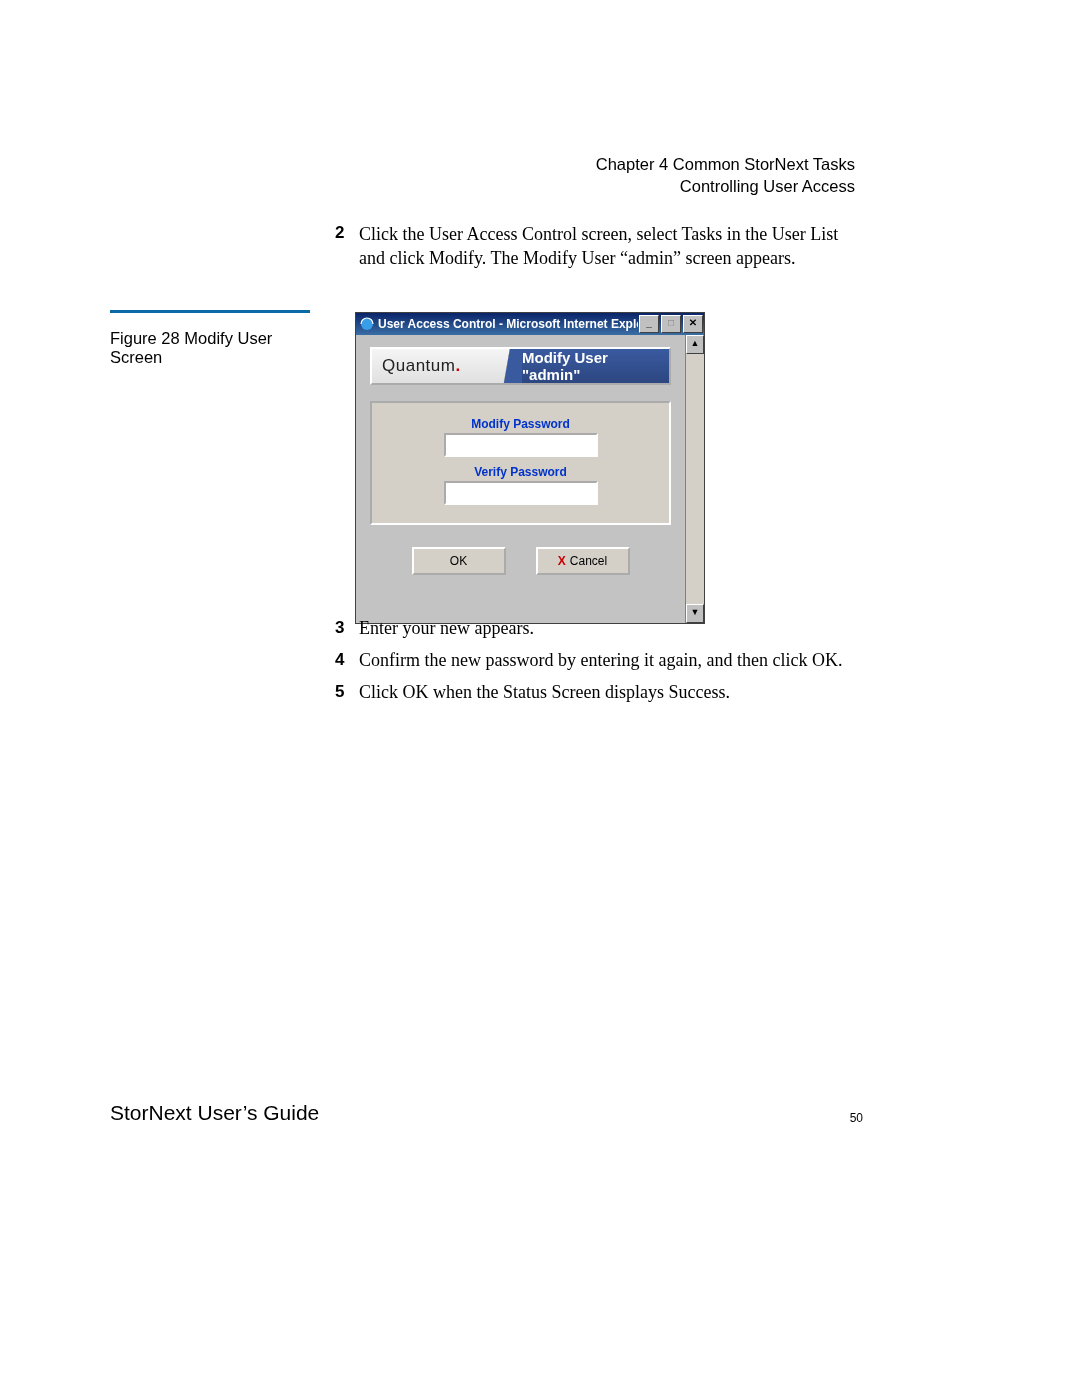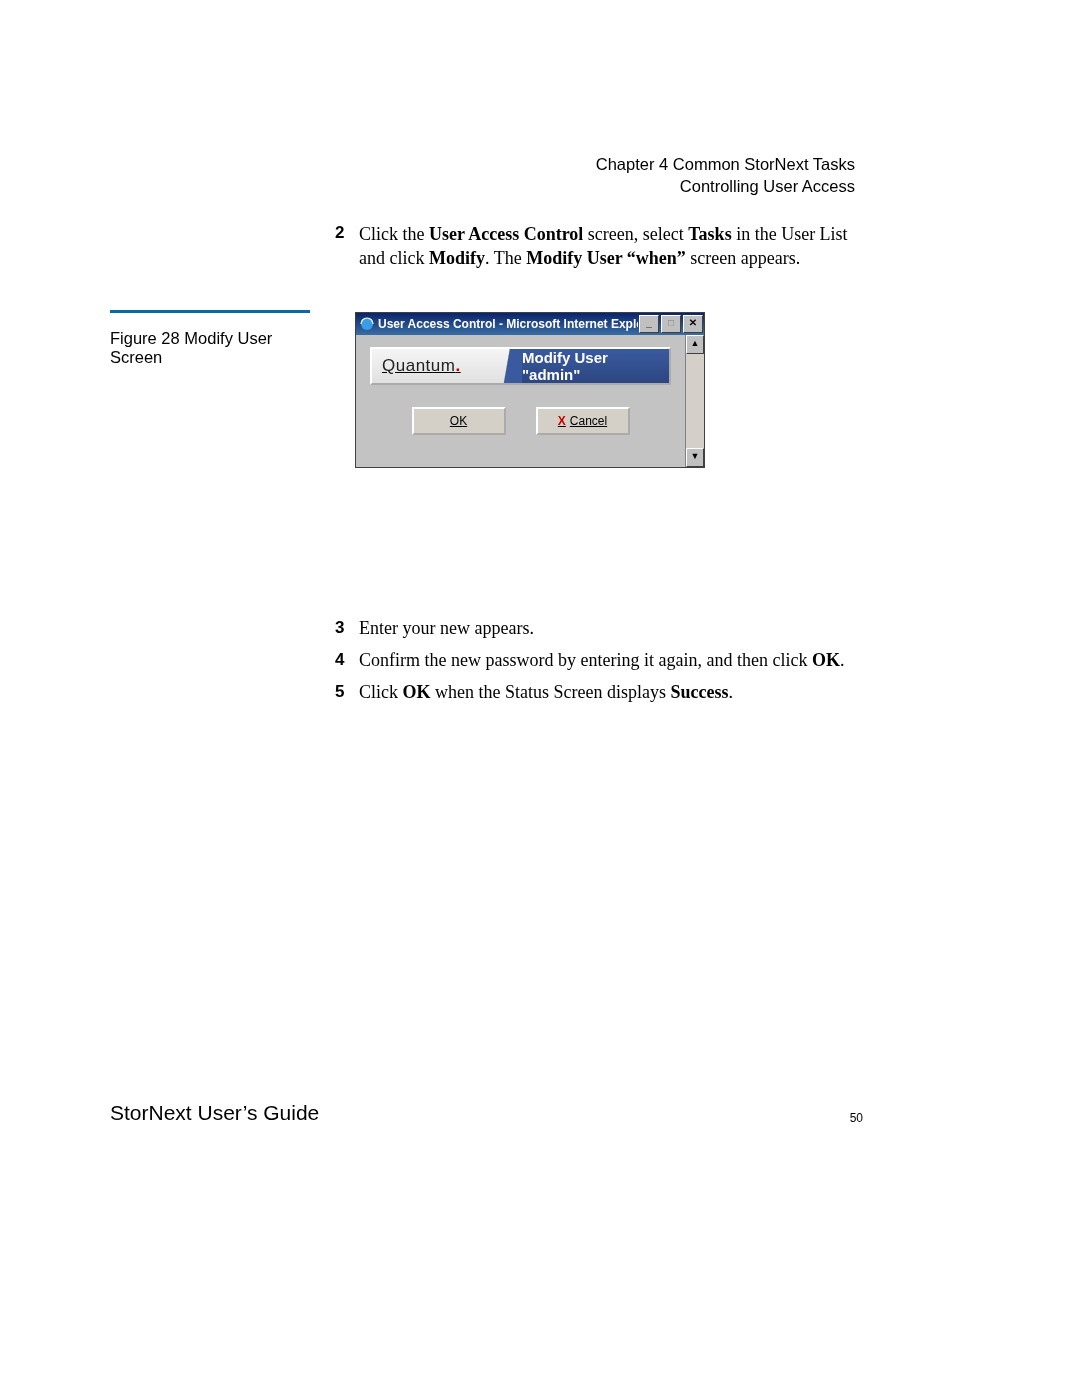--- a/index.html
+++ b/index.html
@@ -37,21 +37,21 @@
     margin-bottom: 4px;
   }
   .step-num {
     width: 24px;
     flex: 0 0 24px;
     font-weight: bold;
     font-family: Arial, Helvetica, sans-serif;
     font-size: 17px;
   }
   .step-text { flex: 1; }
-  .b { font-weight: bold; }
+  .b { font-weight: normal; }
 
   .fig-caption {
     position: absolute;
     left: 110px;
     top: 310px;
     width: 200px;
     font-size: 16.5px;
     border-top: 3px solid #0a6aa6;
     padding-top: 16px;
   }
@@ -110,22 +110,21 @@
   .ie-scroll .arrow {
     height:17px;
     background:#c0c0c0;
     border:1px solid #fff;
     border-right-color:#404040; border-bottom-color:#404040;
     font-size:9px; text-align:center; line-height:15px;
   }
   .ie-content {
     flex:1;
     background:#c3c3c3;
-    padding: 12px 14px 32px 14px;
-    text-decoration: underline;
+    padding: 12px 14px 48px 14px;
   }
   .q-header {
     height: 34px;
     background: linear-gradient(#f5f5f5,#e0e0e0);
     border: 2px outset #fff;
     display:flex; align-items:center;
     position:relative;
   }
   .q-logo {
     font-family: Arial, sans-serif;
@@ -216,21 +215,21 @@
 
   <div class="running-head">
     <div>Chapter 4  Common StorNext Tasks</div>
     <div>Controlling User Access</div>
   </div>
 
   <div class="body-col">
     <div class="step">
       <div class="step-num">2</div>
       <div class="step-text">
-        <span>Click the </span><span class="b">User Access Control</span><span> screen, select </span><span class="b">Tasks</span><span> in the User List and click </span><span class="b">Modify</span><span>. The </span><span class="b">Modify User “when”</span><span> screen appears.</span>
+        <span>Click the </span><span class="b">User Access Control</span><span> screen, select </span><span class="b">Tasks</span><span> in the User List and click </span><span class="b">Modify</span><span>. The </span><span class="b">Modify User “admin”</span><span> screen appears.</span>
       </div>
     </div>
   </div>
 
   <div class="fig-caption">Figure 28  Modify User Screen</div>
 
   <div class="ie-window">
     <div class="ie-titlebar">
       <span class="ie-title-icon">
         <svg viewBox="0 0 14 14" width="14" height="14">
@@ -245,20 +244,26 @@
         <div class="ie-tbtn">✕</div>
       </div>
     </div>
     <div class="ie-client">
       <div class="ie-content">
         <div class="q-header">
           <span class="q-logo">Quantum</span>
           <div class="q-tab-slash"></div>
           <div class="q-htitle">Modify User "admin"</div>
         </div>
+        <div class="form-panel">
+          <div class="form-label">Modify Password</div>
+          <div class="text-input"></div>
+          <div class="form-label">Verify Password</div>
+          <div class="text-input"></div>
+        </div>
         <div class="btn-row">
           <div class="win-btn">
               <span>OK</span>
             </div>
           <div class="win-btn">
               <span class="x-red">X</span>
               <span>Cancel</span>
             </div>
         </div>
       </div>

